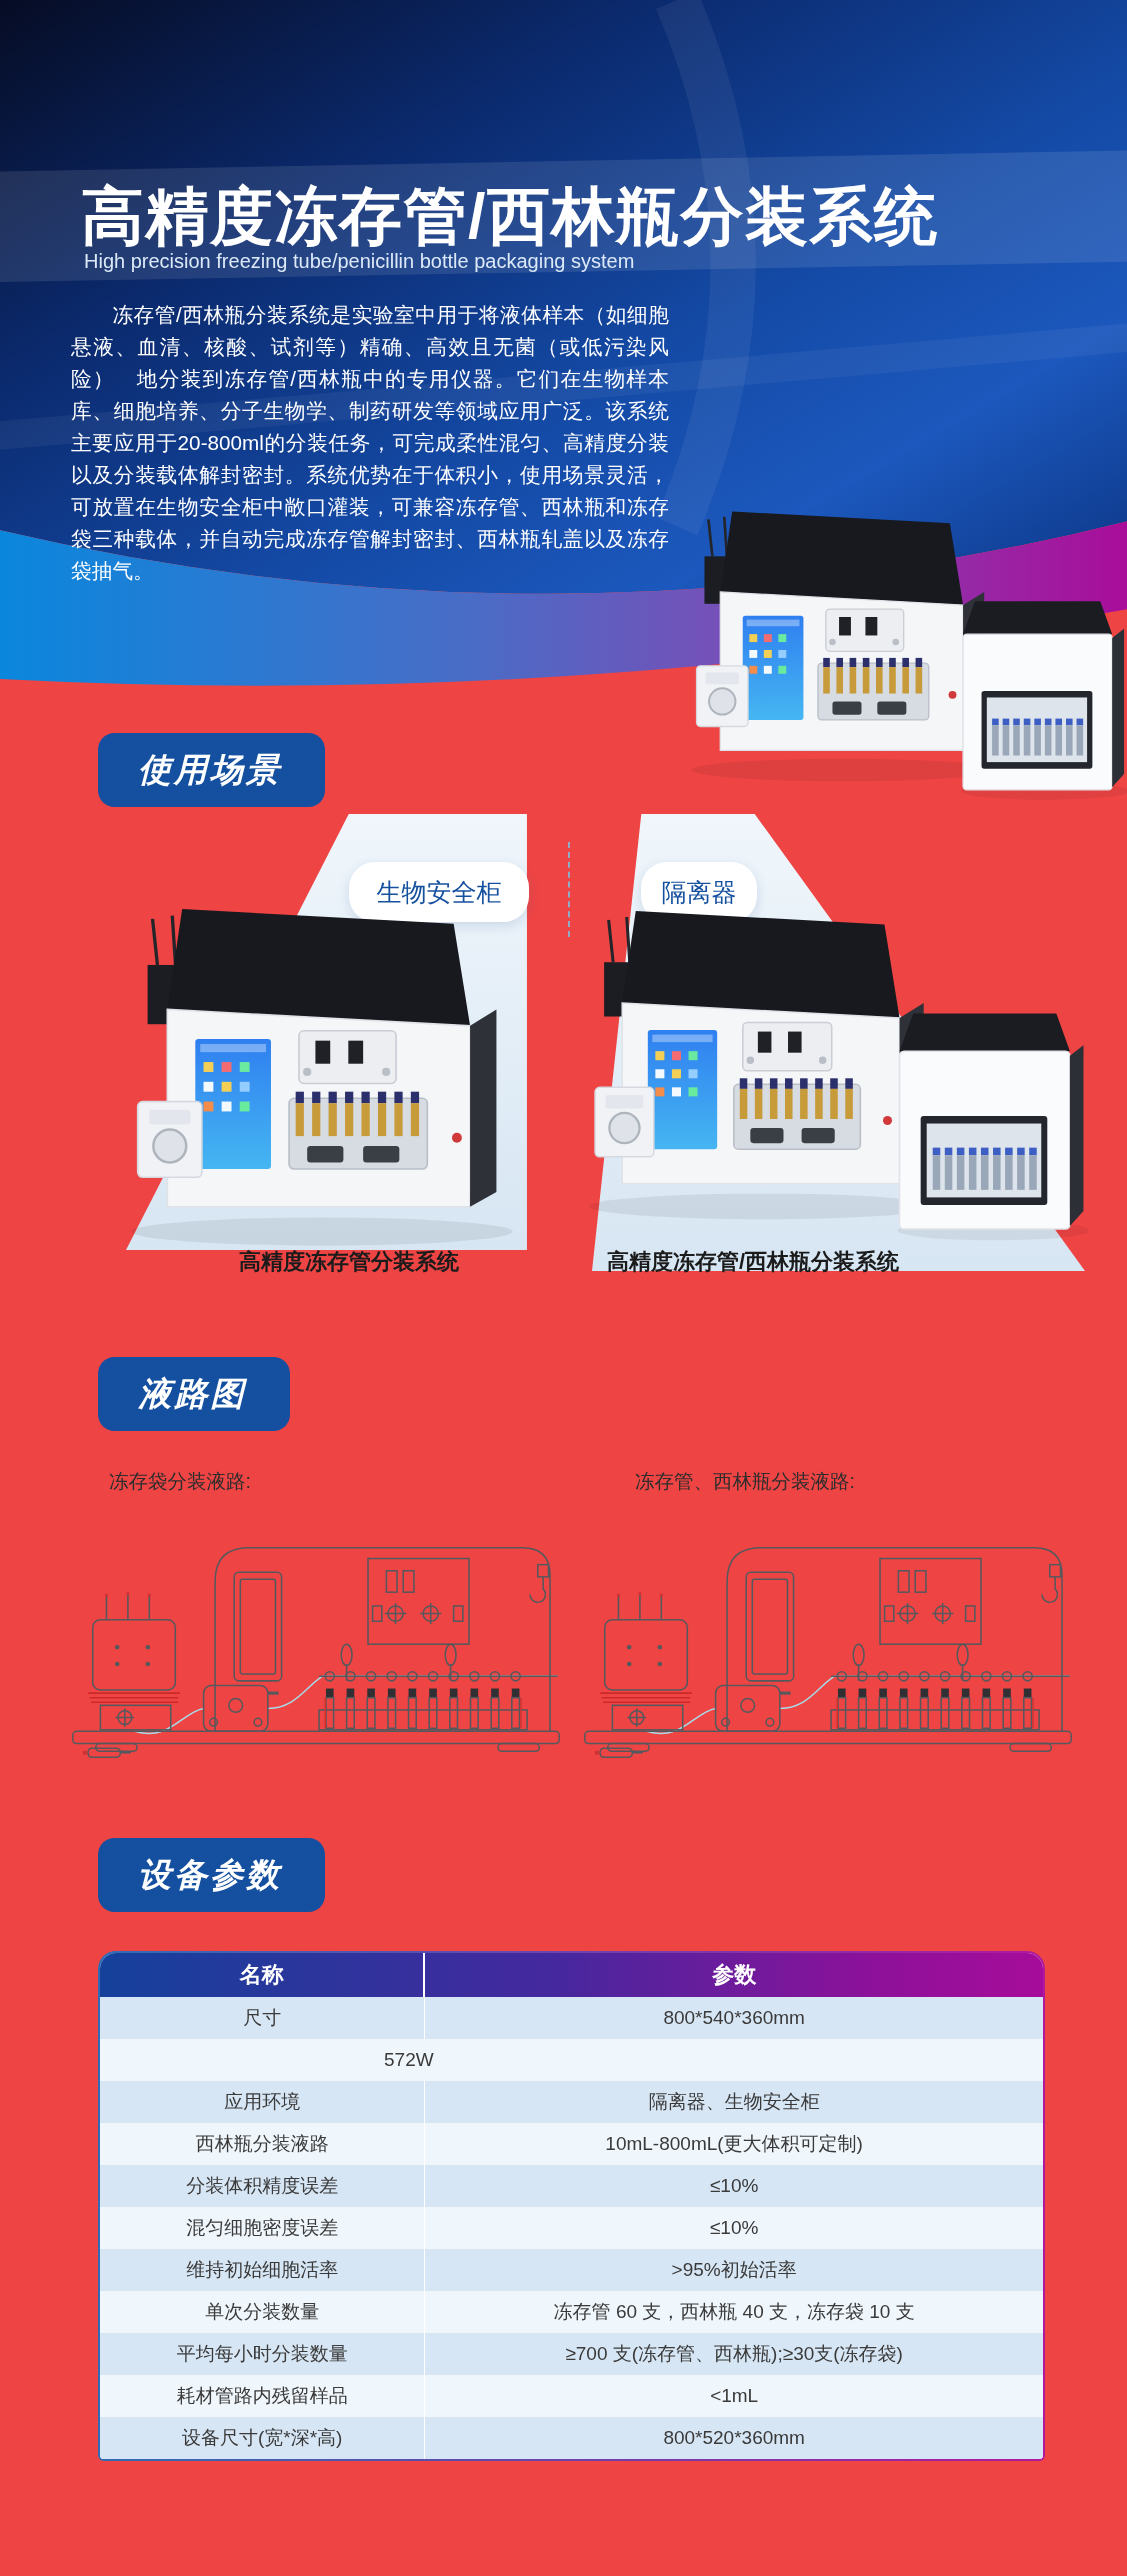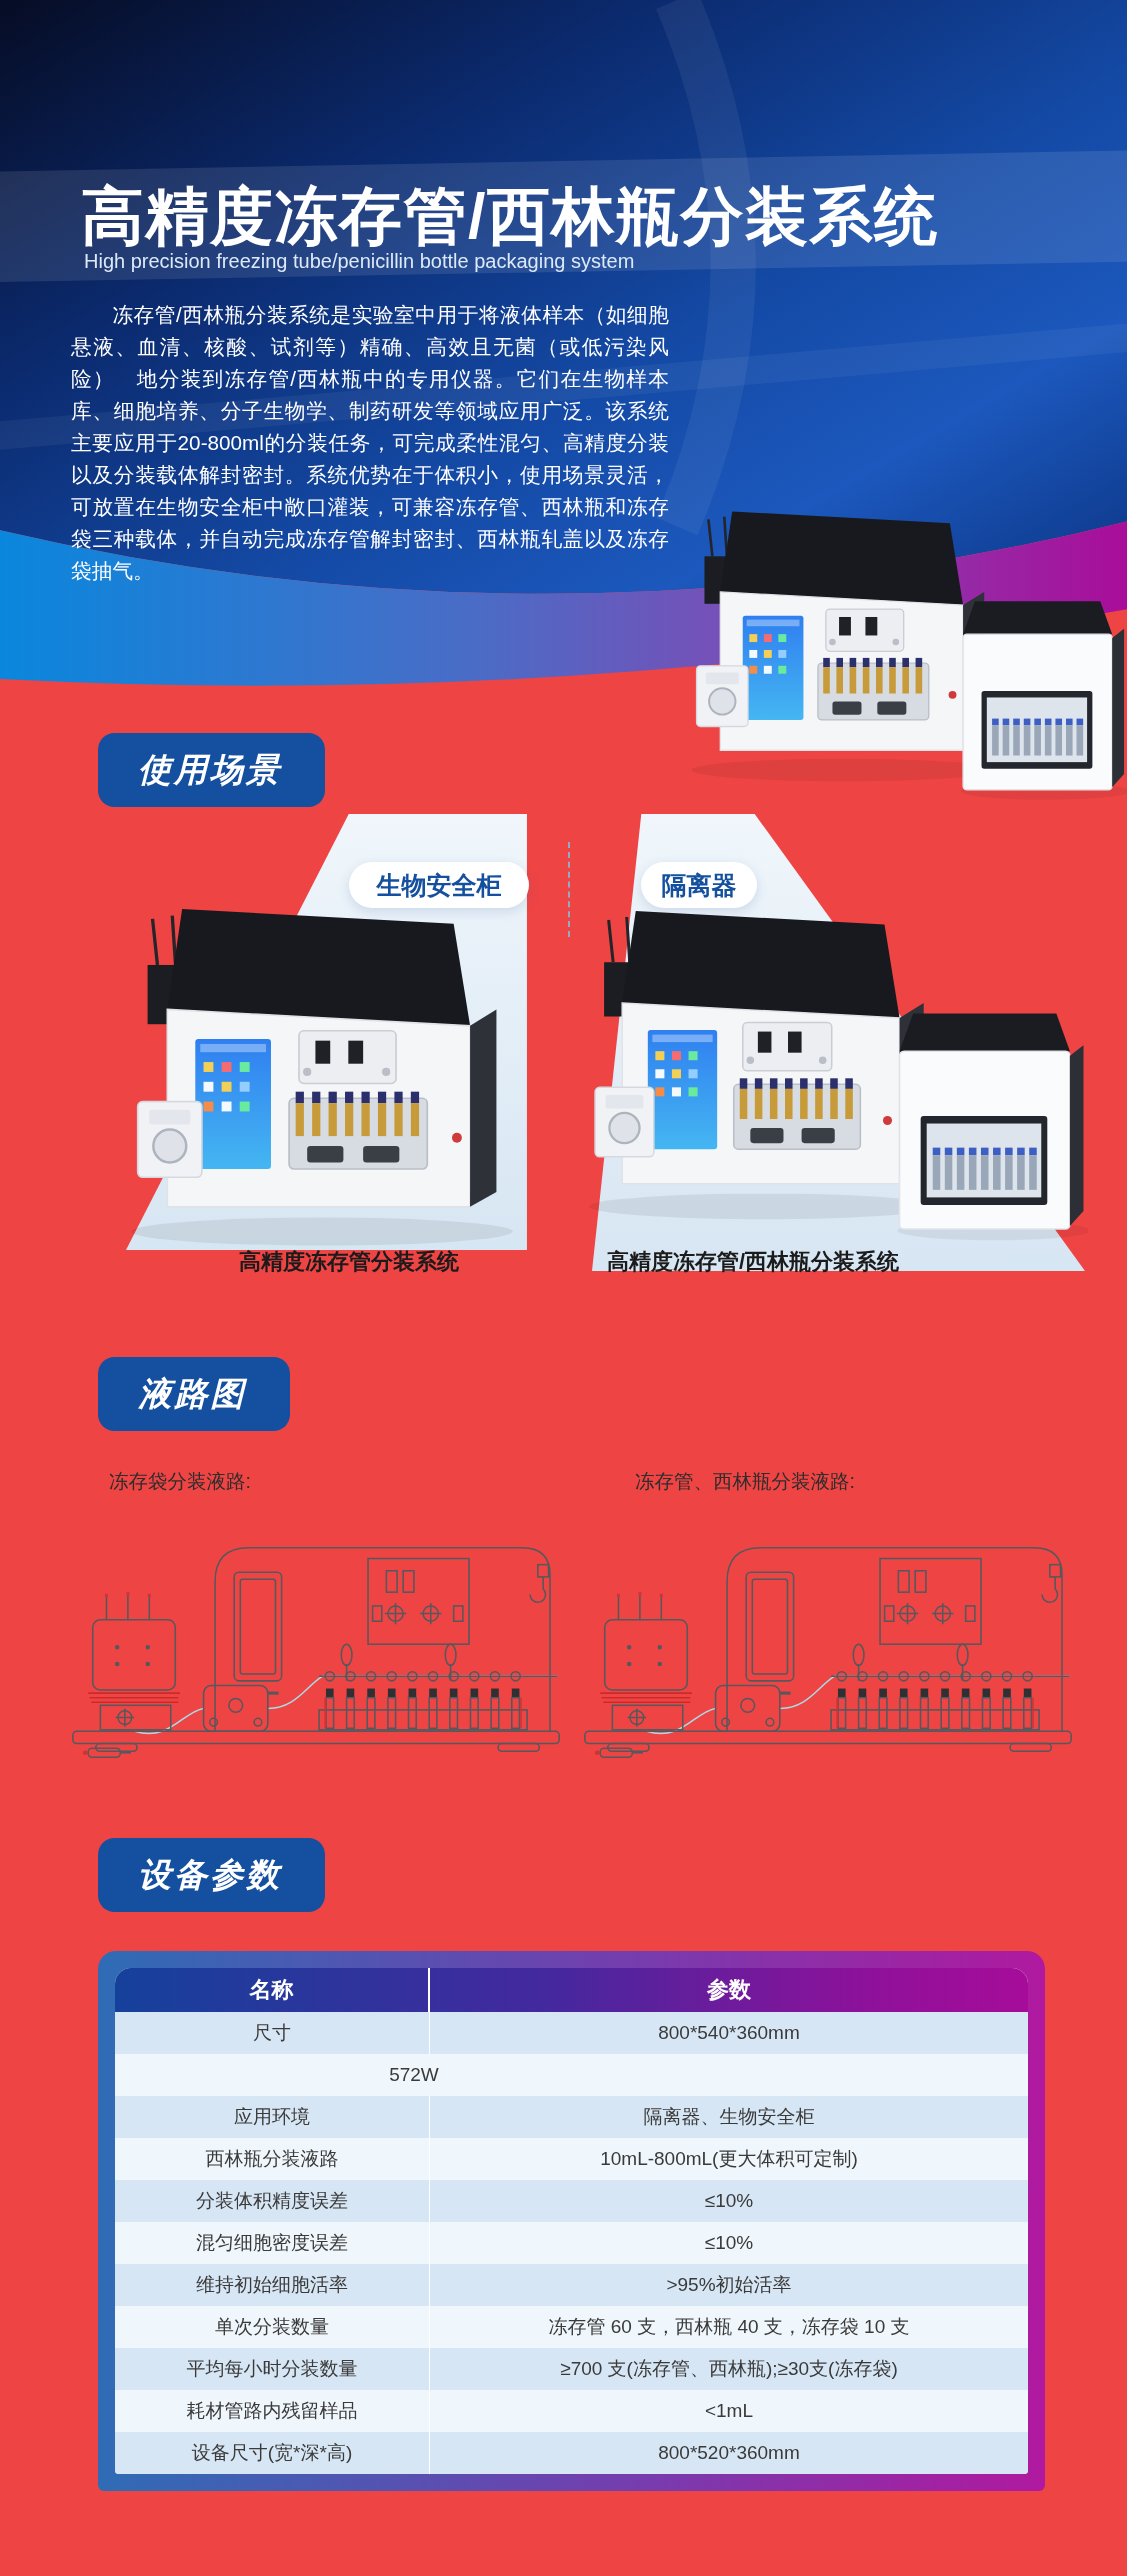--- a/index.html
+++ b/index.html
@@ -21,22 +21,22 @@
     justify-content:center;border-radius:16.5px;font-size:33px;font-weight:800;font-style:italic;
     letter-spacing:3px;padding-right:3px;}
   #badge-usage{left:98px;top:733px;width:224px;height:74px;}
   #badge-liquid{left:98px;top:1357px;width:189px;height:74px;}
   #badge-params{left:98px;top:1838px;width:224px;height:74px;}
 
   
   .beam{position:absolute;top:814px;background:linear-gradient(180deg,#f0f6fb 0%,#d7e6f3 100%);}
   #beam-left{left:126px;width:405px;height:436px;clip-path:polygon(55% 0,99% 0,99% 100%,0 100%);}
   #beam-right{left:592px;width:493px;height:457px;clip-path:polygon(10% 0,33% 0,100% 100%,0 100%);}
-  .pill{position:absolute;top:862px;height:46px;background:#ffffff;border-radius:25.6px;
-    color:#15509f;font-size:25px;font-weight:700;display:flex;align-items:center;justify-content:center;
+  .pill{position:absolute;top:862px;height:60px;background:#ffffff;border-radius:25.6px;
+    color:#15509f;font-size:25px;font-weight:400;display:flex;align-items:center;justify-content:center;
     box-shadow:0 3.8px 12px rgba(60,100,160,.18);}
   #pill-cabinet{left:349px;width:180px;}
   #pill-isolator{left:641px;width:116px;}
   .divider-dashed{position:absolute;left:568px;top:842px;height:95px;width:0;border-left:2.3px dashed #93a9c6;}
   .scene-machine{position:absolute;top:886px;}
   #scene-machine-left{left:122px;width:400px;height:362px;}
   #scene-machine-right{left:583px;width:505px;height:362px;}
   .caption{position:absolute;top:1247px;font-size:22px;font-weight:700;color:#1b1b1b;text-align:right;}
   #caption-left{left:188px;width:271px;}
   #caption-right{left:583px;width:316px;}
@@ -45,21 +45,21 @@
   .diagram-label{position:absolute;top:1468px;font-size:19.5px;font-weight:500;color:#2d2d2d;}
   #diagram-label-left{left:109px;}
   #diagram-label-right{left:635px;}
   .diagram{position:absolute;top:1505px;width:505px;height:260px;}
   #diagram-left{left:62px;}
   #diagram-right{left:574px;}
 
   
   #table-wrap{position:absolute;left:98px;top:1951px;width:947px;
     background:linear-gradient(90deg,#2f6cb6 0%,#7a3aad 60%,#b0199f 100%);
-    padding:17px;border-radius:18px 18px 6px 6px;box-sizing:border-box;}
+    padding:2px;border-radius:18px 18px 6px 6px;box-sizing:border-box;}
   #table-inner{background:#ffffff;border-radius:16px 16px 3.8px 3.8px;overflow:hidden;}
   .t-head{display:flex;height:44px;
     background:linear-gradient(90deg,#15419b 0%,#45289e 48%,#8d119a 82%,#a60c99 100%);
     color:#ffffff;font-size:22px;font-weight:700;}
   .t-cell{display:flex;align-items:center;justify-content:center;box-sizing:border-box;}
   .t-head .c0{border-right:2.3px solid #ffffff;}
   .c0{width:34.5%;}
   .c1{width:65.5%;}
   .t-row{display:flex;height:42px;font-size:19px;color:#3a3a3a;}
   .t-row .c0{border-right:1.5px solid #ffffff;}

